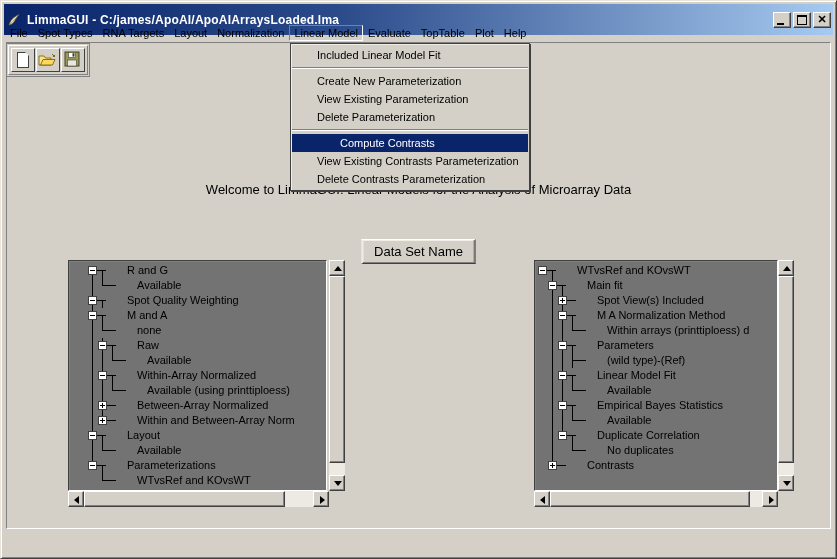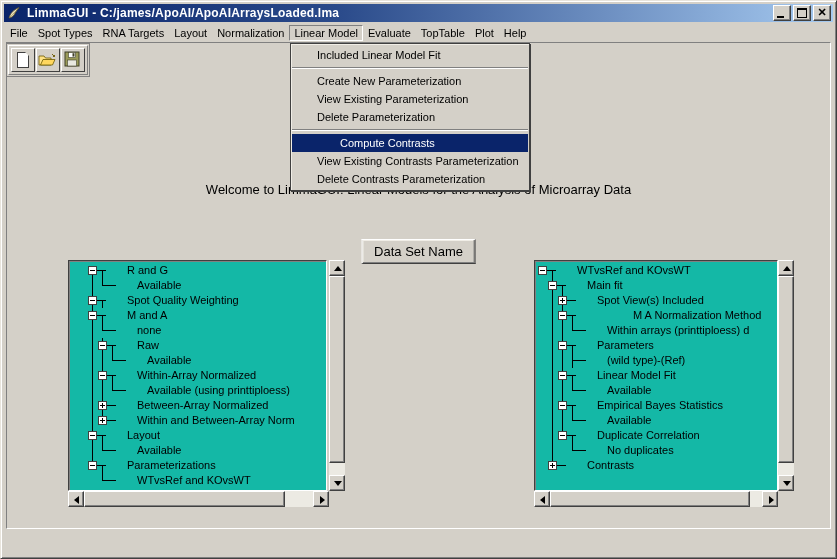--- a/index.html
+++ b/index.html
@@ -2,21 +2,21 @@
 <html><head>
 <meta charset="utf-8">
 <style>
   html,body{margin:0;padding:0;}
   body{width:837px;height:559px;position:relative;overflow:hidden;
        font-family:"Liberation Sans",sans-serif;background:#d4d0c8;}
   .window{position:absolute;inset:0;background:#d4d0c8;
           border:1px solid;border-color:#e8e4dc #404040 #404040 #e8e4dc;
           box-shadow:inset 1px 1px 0 #fff, inset -1px -1px 0 #808080;}
   
-  .titlebar{position:absolute;left:3px;top:3px;right:3px;height:18px;
+  .titlebar{position:absolute;left:3px;top:3px;right:3px;height:31px;
             background:linear-gradient(to right,#0a246a 0%,#2a4a8a 40%,#a6caf0 100%);
             display:flex;align-items:center;}
   .titlebar .app-icon{width:16px;height:14px;margin-left:2px;flex:0 0 auto;}
   .title-text{color:#fff;font-size:12px;font-weight:bold;margin-left:5px;
               white-space:nowrap;letter-spacing:0.2px;}
   .win-btns{margin-left:auto;margin-right:2px;display:flex;gap:2px;}
   .wbtn{width:16px;height:14px;background:#d4d0c8;position:relative;
         border:1px solid;border-color:#fff #404040 #404040 #fff;
         box-shadow:inset -1px -1px 0 #808080;}
   .glyph-min{position:absolute;left:3px;bottom:2px;width:7px;height:2px;background:#000;}
@@ -53,21 +53,21 @@
   .welcome{position:absolute;left:0;top:139px;width:100%;text-align:center;
            font-size:13px;color:#000;}
   .dataset-btn{position:absolute;top:196px;left:50%;transform:translateX(-50%);
            background:#d4d0c8;font-size:13px;font-family:"Liberation Sans",sans-serif;
            padding:4px 12px;color:#000;
            border:1px solid;border-color:#fff #404040 #404040 #fff;
            box-shadow:inset -1px -1px 0 #808080, inset 1px 1px 0 #f0ede6;}
   .tree-title{position:absolute;top:243px;font-size:12px;font-weight:bold;text-align:center;color:#000;}
   
   .tree-widget{position:absolute;top:259px;}
-  .tree-view{position:absolute;left:0;top:0;bottom:16px;background:#14b8a6;overflow:hidden;
+  .tree-view{position:absolute;left:0;top:0;bottom:16px;background:#737373;overflow:hidden;
              border:1px solid;border-color:#404040 #fff #fff #404040;
              box-shadow:inset 1px 1px 0 #808080;padding-top:2px;box-sizing:border-box;}
   .trow{position:relative;height:15px;}
   .seg{position:absolute;background:#000;display:block;}
   .ebox{position:absolute;top:3px;width:9px;height:9px;background:#fff;
         border:1px solid #404040;box-sizing:border-box;}
   .ebox::before{content:'';position:absolute;left:1px;top:3px;width:5px;height:1px;background:#000;}
   .ebox.plus::after{content:'';position:absolute;left:3px;top:1px;width:1px;height:5px;background:#000;}
   .tlabel{position:absolute;top:1px;font-size:11px;color:#000;white-space:nowrap;}
   
@@ -299,21 +299,21 @@
           <i class="seg" style="left: 32px; top: 7px; width: 9px; height: 1px;"></i>
           <div class="ebox plus" style="left: 23px;"></div>
           <span class="tlabel" style="left: 62px;">Spot View(s) Included</span>
         </div>
         <div class="trow">
           <i class="seg" style="left: 17px; top: 0px; width: 1px; height: 15px;"></i>
           <i class="seg" style="left: 27px; top: 0px; width: 1px; height: 15px;"></i>
           <i class="seg" style="left: 32px; top: 7px; width: 9px; height: 1px;"></i>
           <i class="seg" style="left: 37px; top: 7px; width: 1px; height: 8px;"></i>
           <div class="ebox" style="left: 23px;"></div>
-          <span class="tlabel" style="left: 62px; margin-left: 36px;">M A Normalization Method</span>
+          <span class="tlabel" style="left: 62px;">M A Normalization Method</span>
         </div>
         <div class="trow">
           <i class="seg" style="left: 17px; top: 0px; width: 1px; height: 15px;"></i>
           <i class="seg" style="left: 27px; top: 0px; width: 1px; height: 15px;"></i>
           <i class="seg" style="left: 37px; top: 0px; width: 1px; height: 8px;"></i>
           <i class="seg" style="left: 37px; top: 7px; width: 14px; height: 1px;"></i>
           <span class="tlabel" style="left: 72px;">Within arrays (printtiploess) d</span>
         </div>
         <div class="trow">
           <i class="seg" style="left: 17px; top: 0px; width: 1px; height: 15px;"></i>

